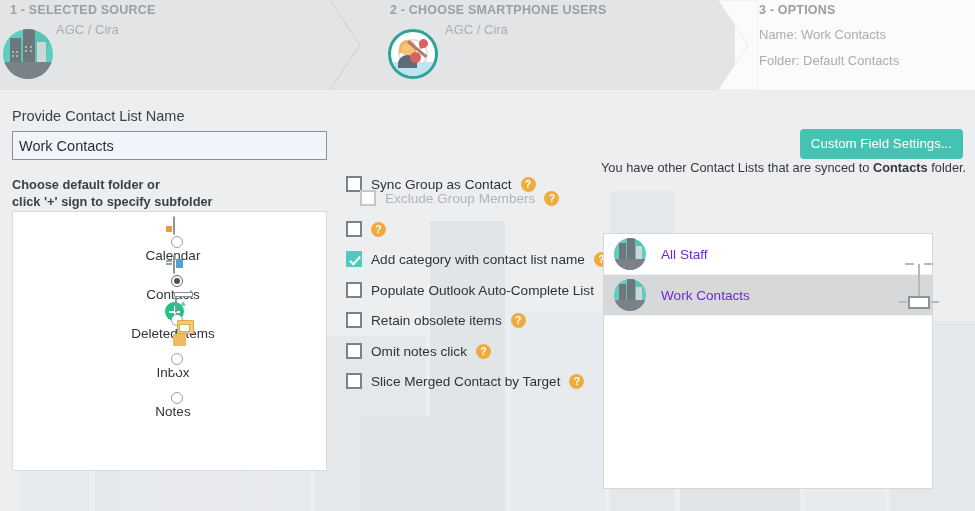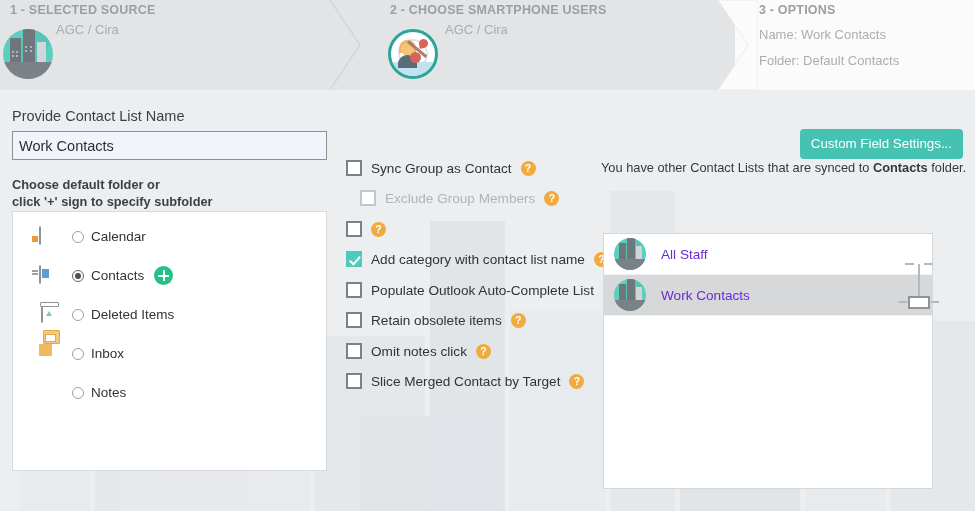--- a/index.html
+++ b/index.html
@@ -194,21 +194,21 @@
   }
 
   .folder-panel {
     position: absolute; left: 12px; top: 211px;
     width: 315px; height: 260px;
     background: #ffffff;
     border: 1px solid #d7dbde;
   }
   .folder-row {
     position: absolute; left: 0; width: 100%; height: 39px;
-    display: flex; align-items: center;
+    display: flex; align-items: center; flex-direction: column;
   }
   .folder-row .fi {
     position: relative;
     width: 19px; height: 19px;
     margin-left: 26px;
     flex: none;
   }
   .radio {
     width: 12px; height: 12px;
     border-radius: 50%;
@@ -492,21 +492,21 @@
       <span class="flabel">Inbox</span>
     </div>
 
     <div class="folder-row" style="top:161px;">
       <span class="fi"><span class="ic-notes"></span></span>
       <span class="radio"></span>
       <span class="flabel">Notes</span>
     </div>
   </div>
 
-  <div class="opt" style="top:160px;">
+  <div class="opt" style="top:176px;">
     <span class="cbox"></span>
     <span class="olabel">Sync Group as Contact</span>
     <span class="help">?</span>
   </div>
 
   <div class="opt indent" style="top:190px;">
     <span class="cbox dim"></span>
     <span class="olabel dim">Exclude Group Members</span>
     <span class="help">?</span>
   </div>

